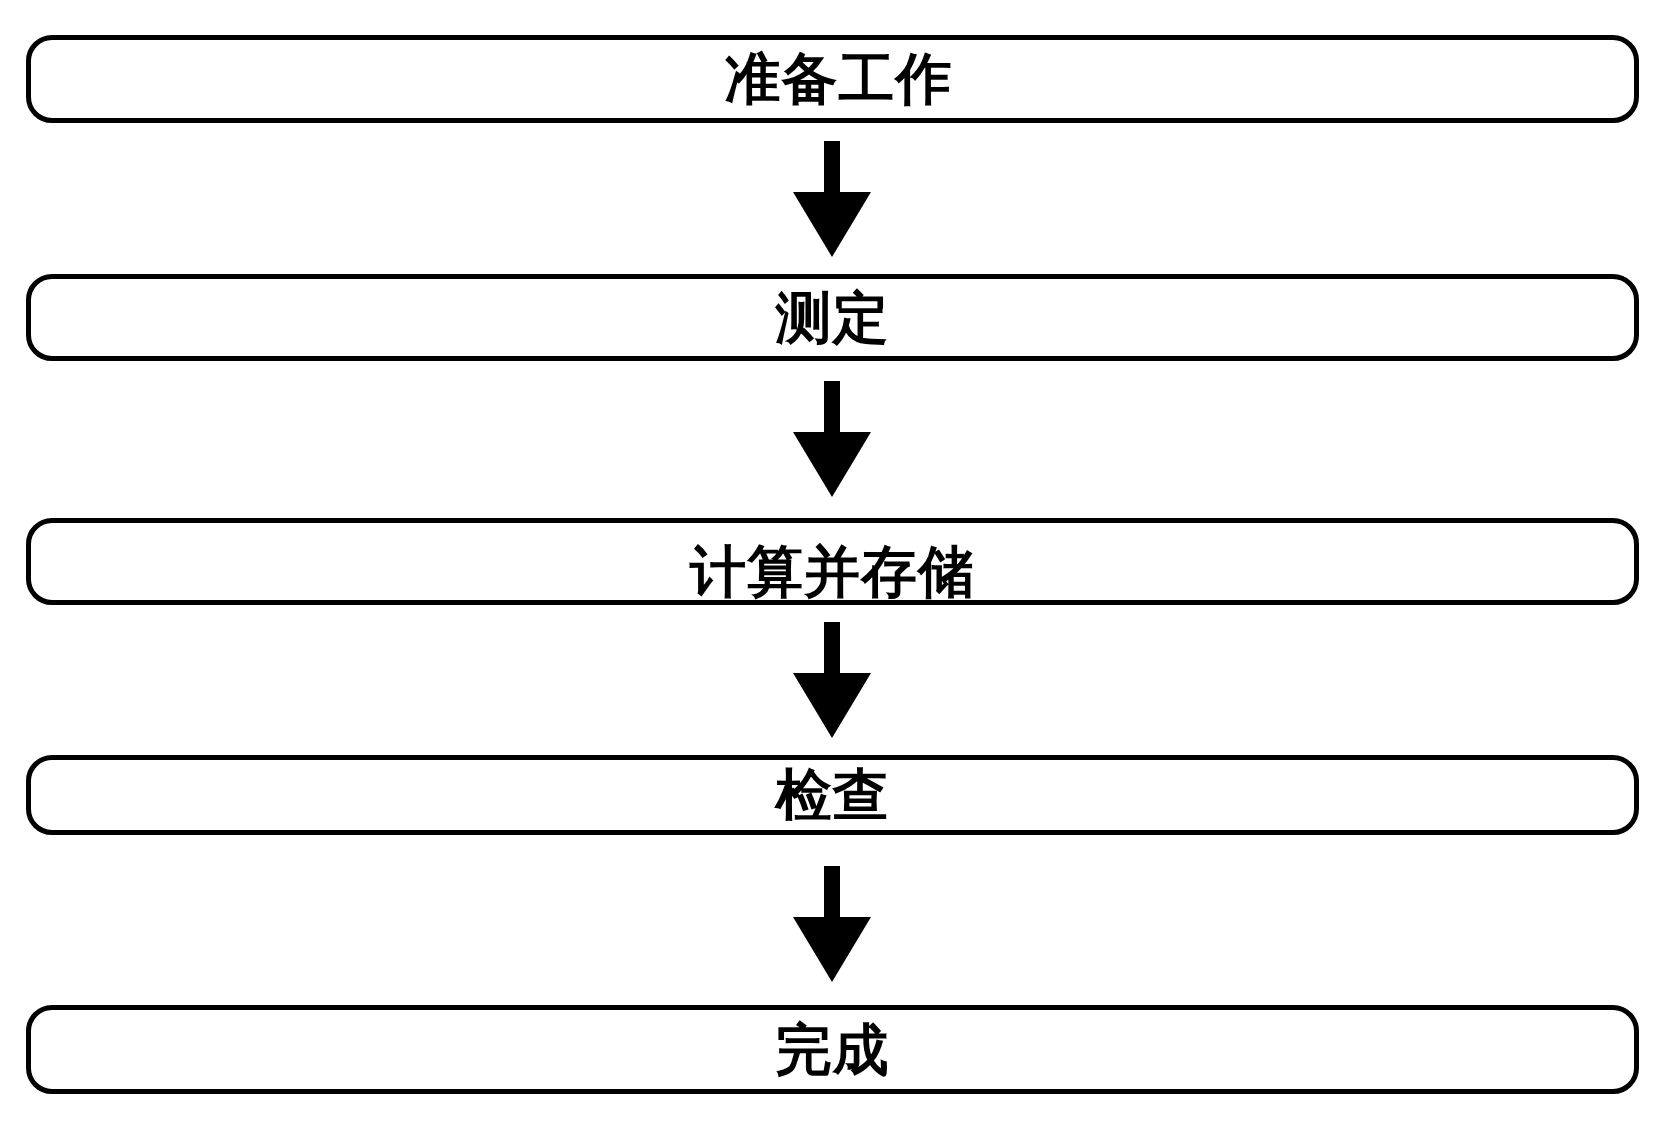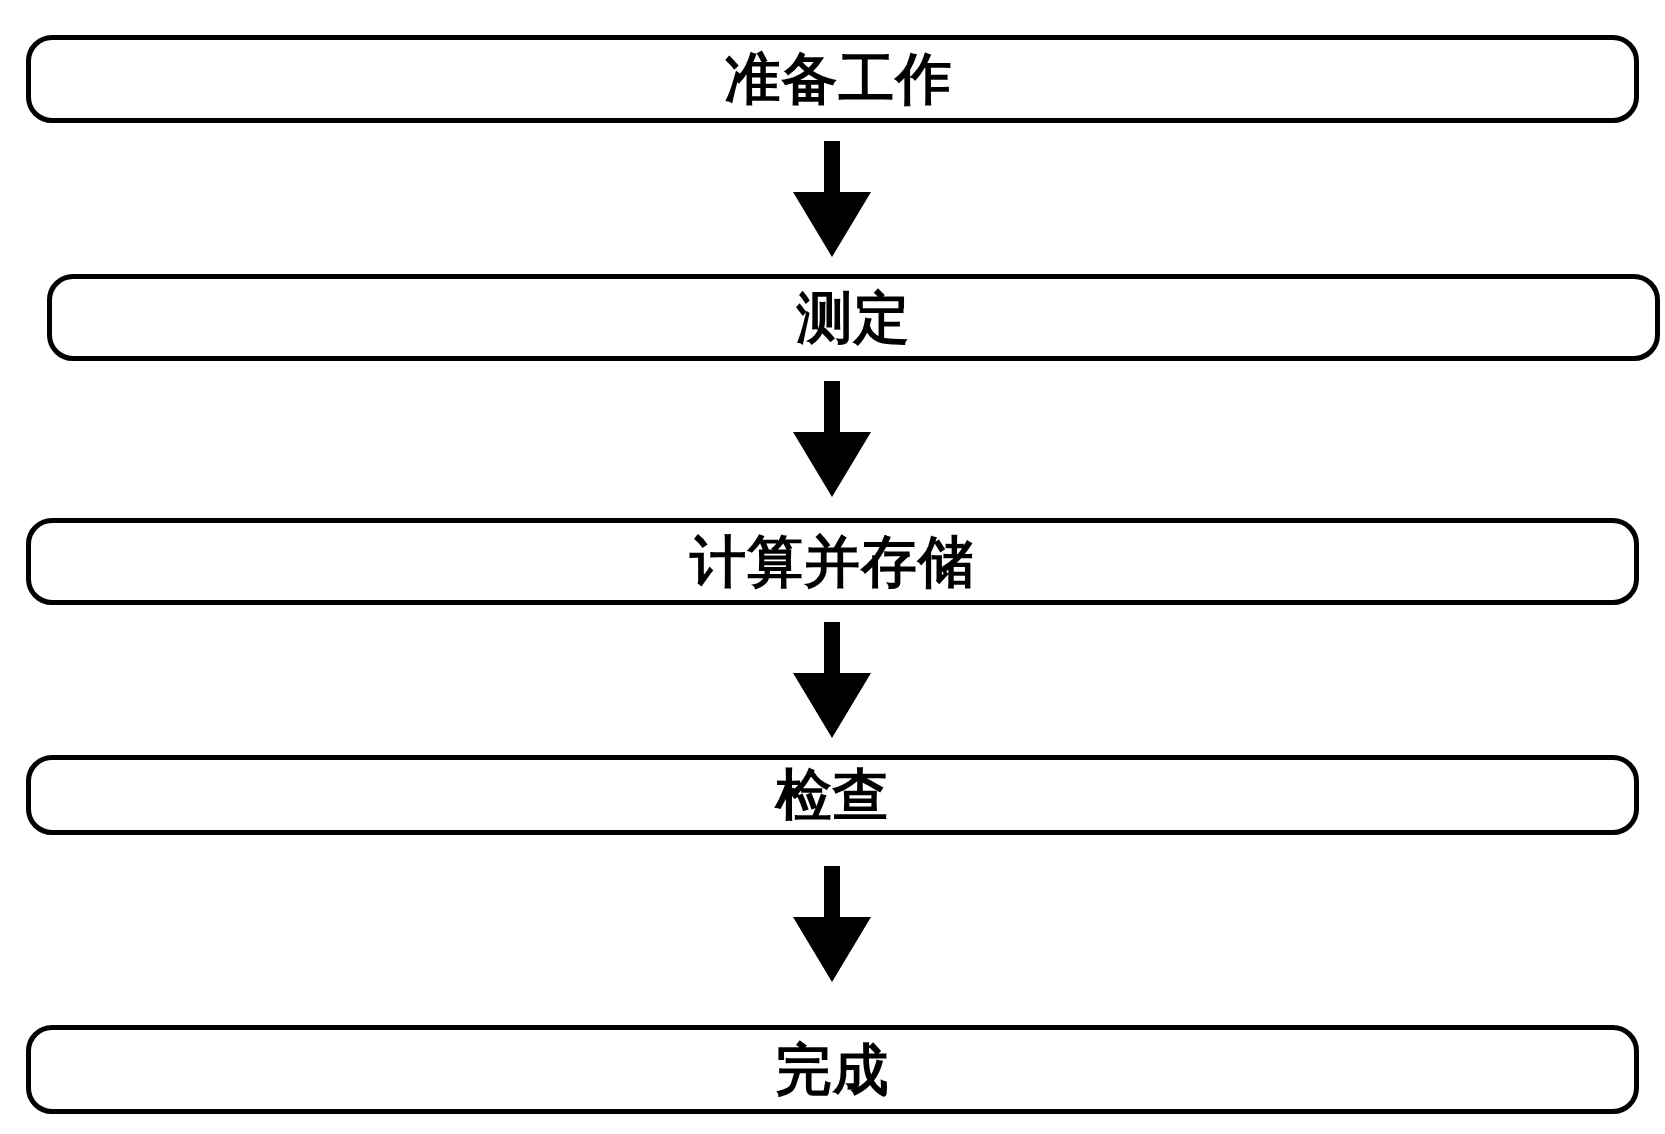--- a/index.html
+++ b/index.html
@@ -33,24 +33,24 @@
   }
   .flow-box .label {
     font-size: 56px;
     font-weight: 700;
     color: #000000;
     line-height: 1;
     letter-spacing: 1px;
     white-space: nowrap;
   }
   .box-1 { top: 35px;   height: 88px; padding-left: 12px; }
-  .box-2 { top: 274px;  height: 87px; margin-left: 21px; }
-  .box-3 { top: 518px;  height: 87px; }
+  .box-2 { top: 274px;  height: 87px; }
+  .box-3 { top: 518px;  height: 87px; align-items: flex-end; }
   .box-4 { top: 755px;  height: 80px; }
-  .box-5 { top: 1005px; height: 89px; margin-top: 20px; }
+  .box-5 { top: 1005px; height: 89px; }
 
   .flow-arrow {
     position: absolute;
     left: 793px;
     width: 78px;
     height: 116px;
   }
   .arrow-1 { top: 141px; }
   .arrow-2 { top: 381px; }
   .arrow-3 { top: 622px; }

